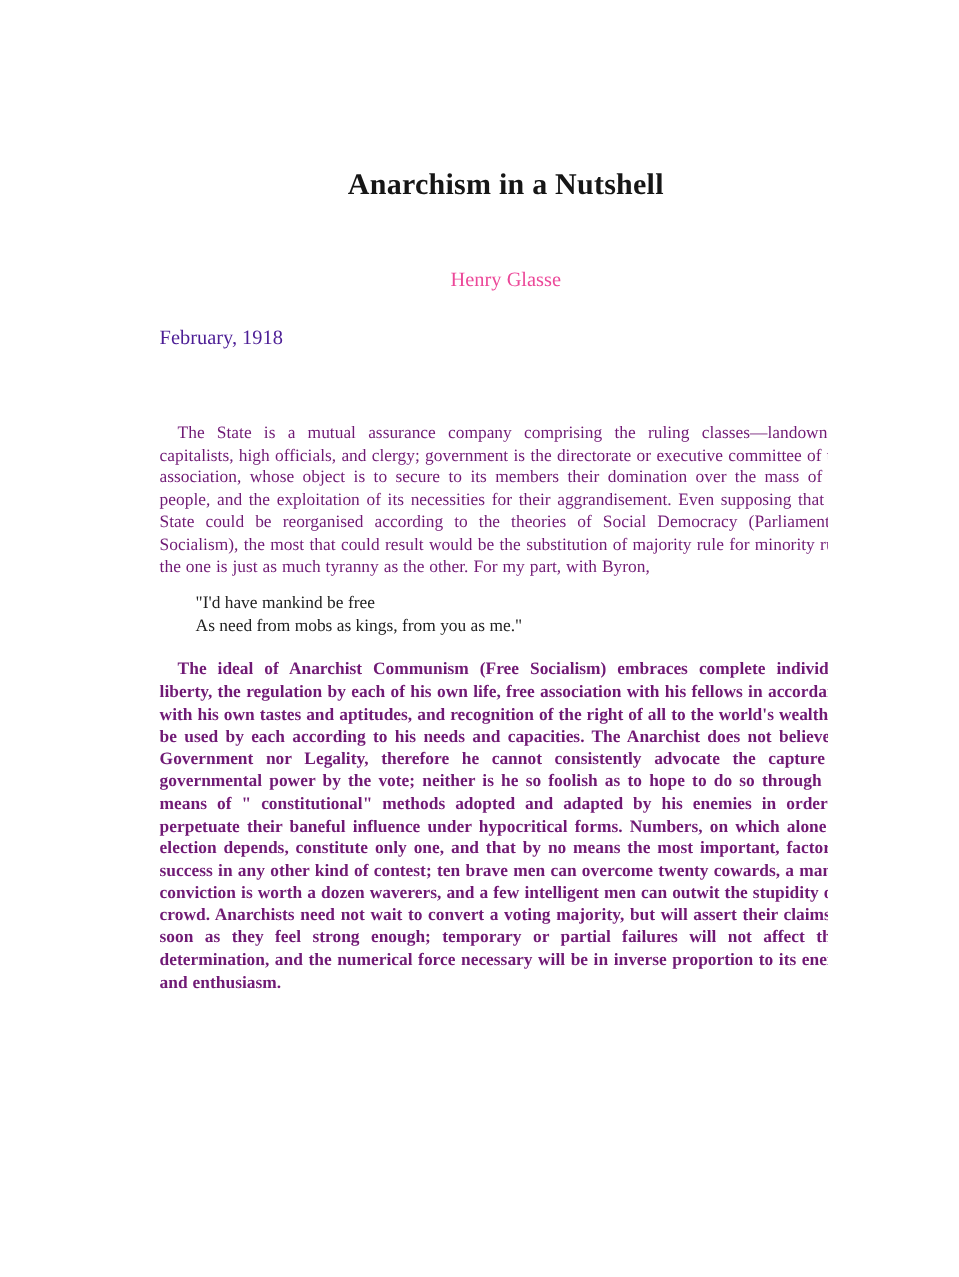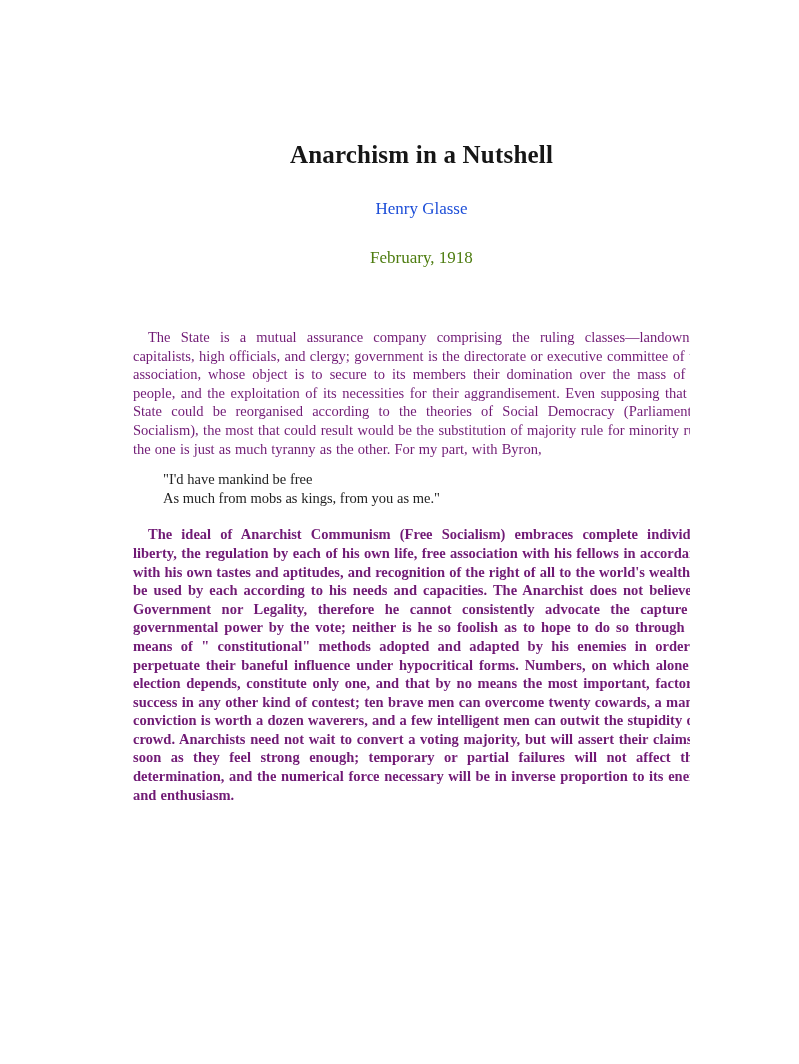--- a/index.html
+++ b/index.html
@@ -25,32 +25,31 @@
   .doc-title {
     margin: 140px 0 0 0;
     text-align: center;
     font-size: 25px;
     line-height: 1.2;
     font-weight: 700;
     letter-spacing: 0.2px;
     color: #161616;
   }
   .doc-author {
-    margin-top: 28px;
+    margin-top: 52px;
     text-align: center;
     font-size: 17px;
     line-height: 21px;
-    color: #1d4ed8;
+    color: #ec4899;
   }
   .doc-date {
     margin-top: 28px;
-    text-align: center;
     font-size: 17px;
     line-height: 21px;
-    color: #4d7c0f;
+    color: #4c1d95;
   }
   .body-para {
     margin: 0;
     font-size: 14.5px;
     line-height: 18.6px;
     text-align: justify;
     text-indent: 15px;
     color: #701a75;
     word-spacing: 0.5px;
   }
@@ -73,19 +72,19 @@
     <h1 class="doc-title">Anarchism in a Nutshell</h1>
 
     <div class="doc-author">Henry Glasse</div>
 
     <div class="doc-date">February, 1918</div>
 
     <p class="body-para para-1">The State is a mutual assurance company comprising the ruling classes—landowners, capitalists, high officials, and clergy; government is the directorate or executive committee of this association, whose object is to secure to its members their domination over the mass of the people, and the exploitation of its necessities for their aggrandisement. Even supposing that the State could be reorganised according to the theories of Social Democracy (Parliamentary Socialism), the most that could result would be the substitution of majority rule for minority rule; the one is just as much tyranny as the other. For my part, with Byron,</p>
 
     <div class="verse-quote">
       <div class="verse-line">"I'd have mankind be free</div>
-      <div class="verse-line">As much from mobs as kings, from you as me."</div>
+      <div class="verse-line">As need from mobs as kings, from you as me."</div>
     </div>
 
     <p class="body-para para-2">The ideal of Anarchist Communism (Free Socialism) embraces complete individual liberty, the regulation by each of his own life, free association with his fellows in accordance with his own tastes and aptitudes, and recognition of the right of all to the world's wealth, to be used by each according to his needs and capacities. The Anarchist does not believe in Government nor Legality, therefore he cannot consistently advocate the capture of governmental power by the vote; neither is he so foolish as to hope to do so through the means of " constitutional" methods adopted and adapted by his enemies in order to perpetuate their baneful influence under hypocritical forms. Numbers, on which alone an election depends, constitute only one, and that by no means the most important, factor of success in any other kind of contest; ten brave men can overcome twenty cowards, a man of conviction is worth a dozen waverers, and a few intelligent men can outwit the stupidity of a crowd. Anarchists need not wait to convert a voting majority, but will assert their claims as soon as they feel strong enough; temporary or partial failures will not affect their determination, and the numerical force necessary will be in inverse proportion to its energy and enthusiasm.</p>
 
   </div>
 </div>
 
 </body></html>

